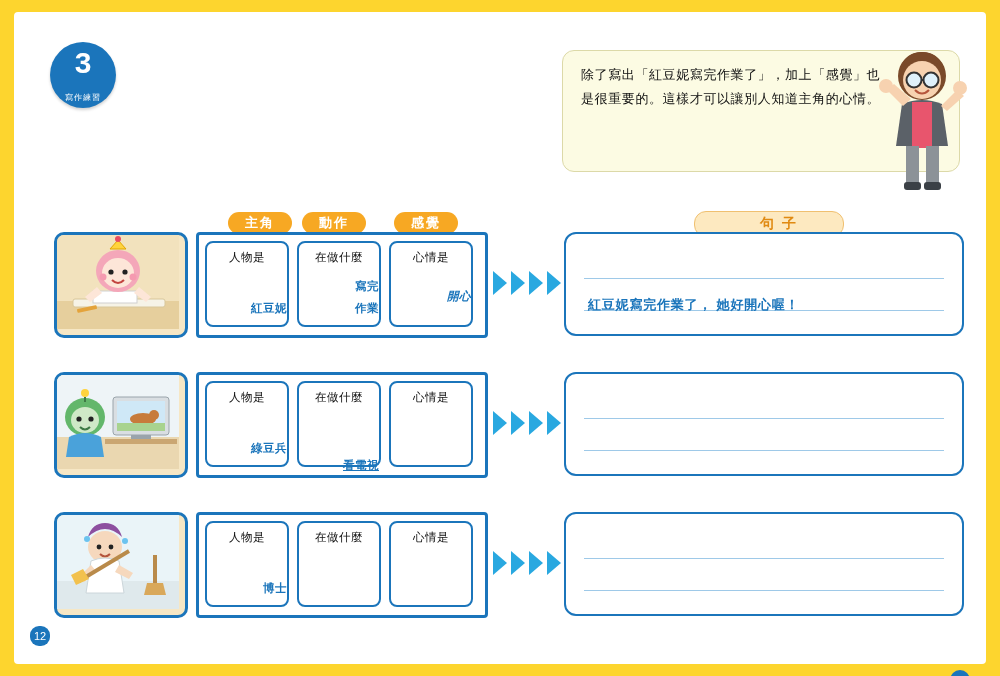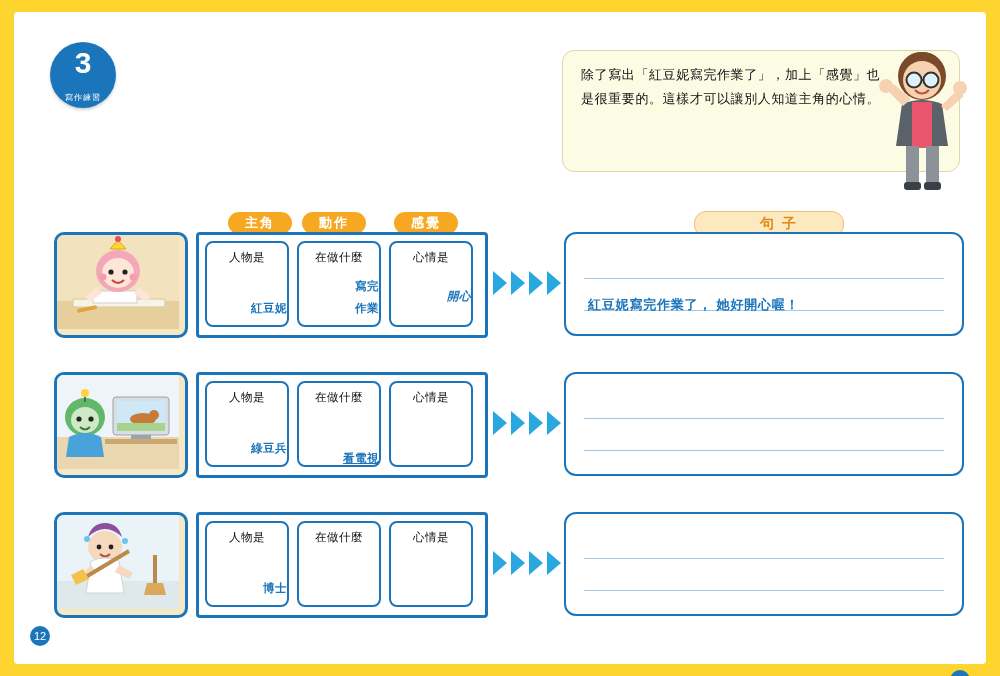--- a/index.html
+++ b/index.html
@@ -223,21 +223,21 @@
     </svg>
   </div>
 
   <div class="blockset" style="left:182px;top:360px;">
     <div class="cell" style="left:6px;">
       <div class="lbl">人物是</div>
       <div class="ans" style="top:58px;">綠豆兵</div>
     </div>
     <div class="cell" style="left:98px;">
       <div class="lbl">在做什麼</div>
-      <div class="ans" style="top:68px;text-decoration:underline;">看電視</div>
+      <div class="ans" style="top:75px;text-decoration:underline;">看電視</div>
     </div>
     <div class="cell" style="left:190px;">
       <div class="lbl">心情是</div>
       <div class="ans" style="top:58px;"></div>
     </div>
   </div>
 
   <div class="arrows" style="left:478px;top:398px;">
     <svg class="arrow" viewBox="0 0 17 26">
         <path d="M1 1 L15 13 L1 25z" fill="#29a8e0"></path>
@@ -314,16 +314,16 @@
         <path d="M1 1 L15 13 L1 25z" fill="#29a8e0"></path>
       </svg>
   </div>
 
   <div class="sentbox" style="left:550px;top:500px;">
     <div class="ruleline" style="top:44px;"></div>
     <div class="ruleline" style="top:76px;"></div>
     <div class="sent-answer" style="top:62px;"></div>
   </div>
 
-  <div class="pgnum" style="left:16px;top:614px;">12</div>
+  <div class="pgnum" style="left:16px;top:614px;border-radius:9px;">12</div>
   <div class="pgnum" style="left:936px;top:614px;margin-top:44px;">13</div>
 
 </div>
 
 </body></html>

